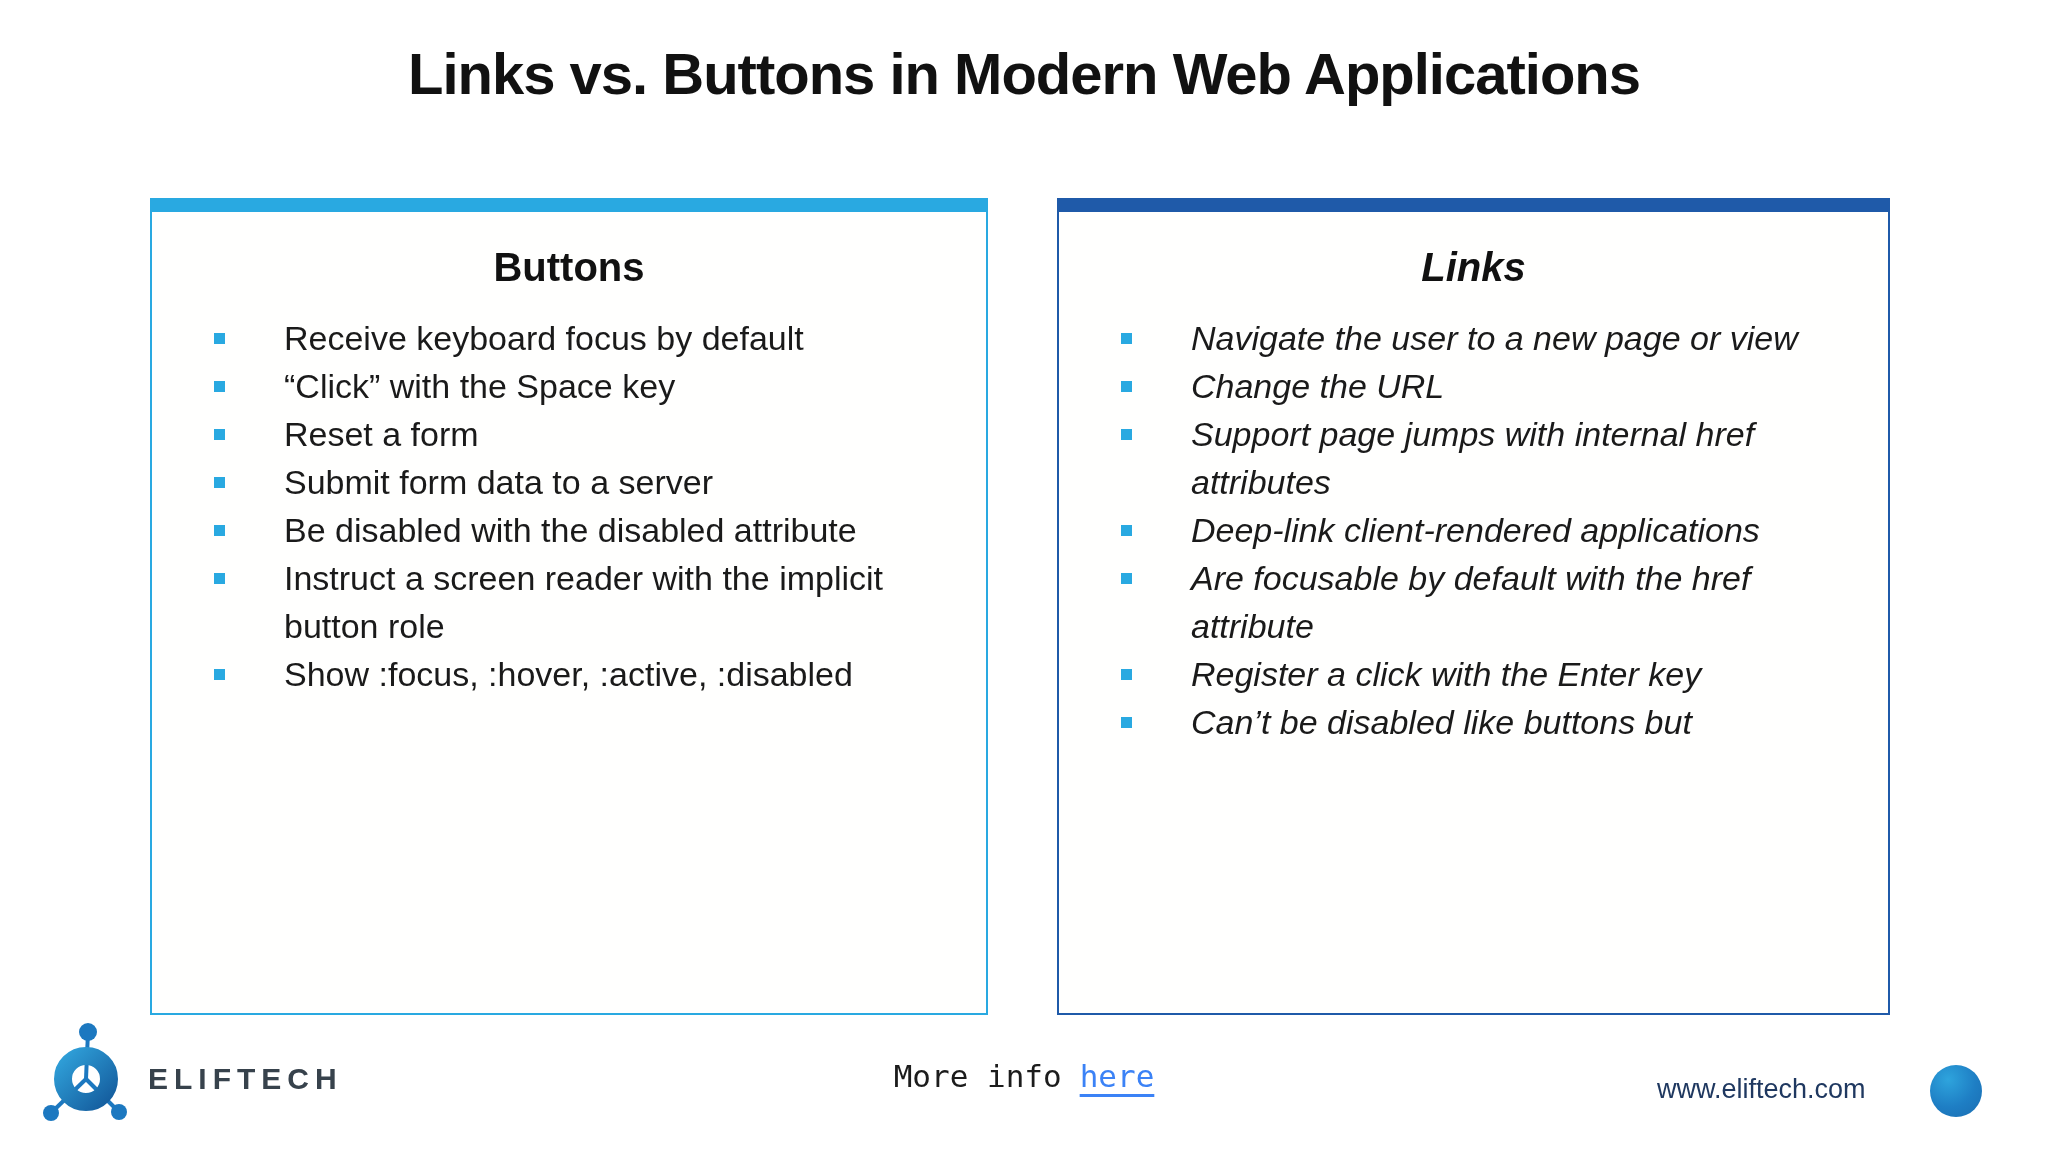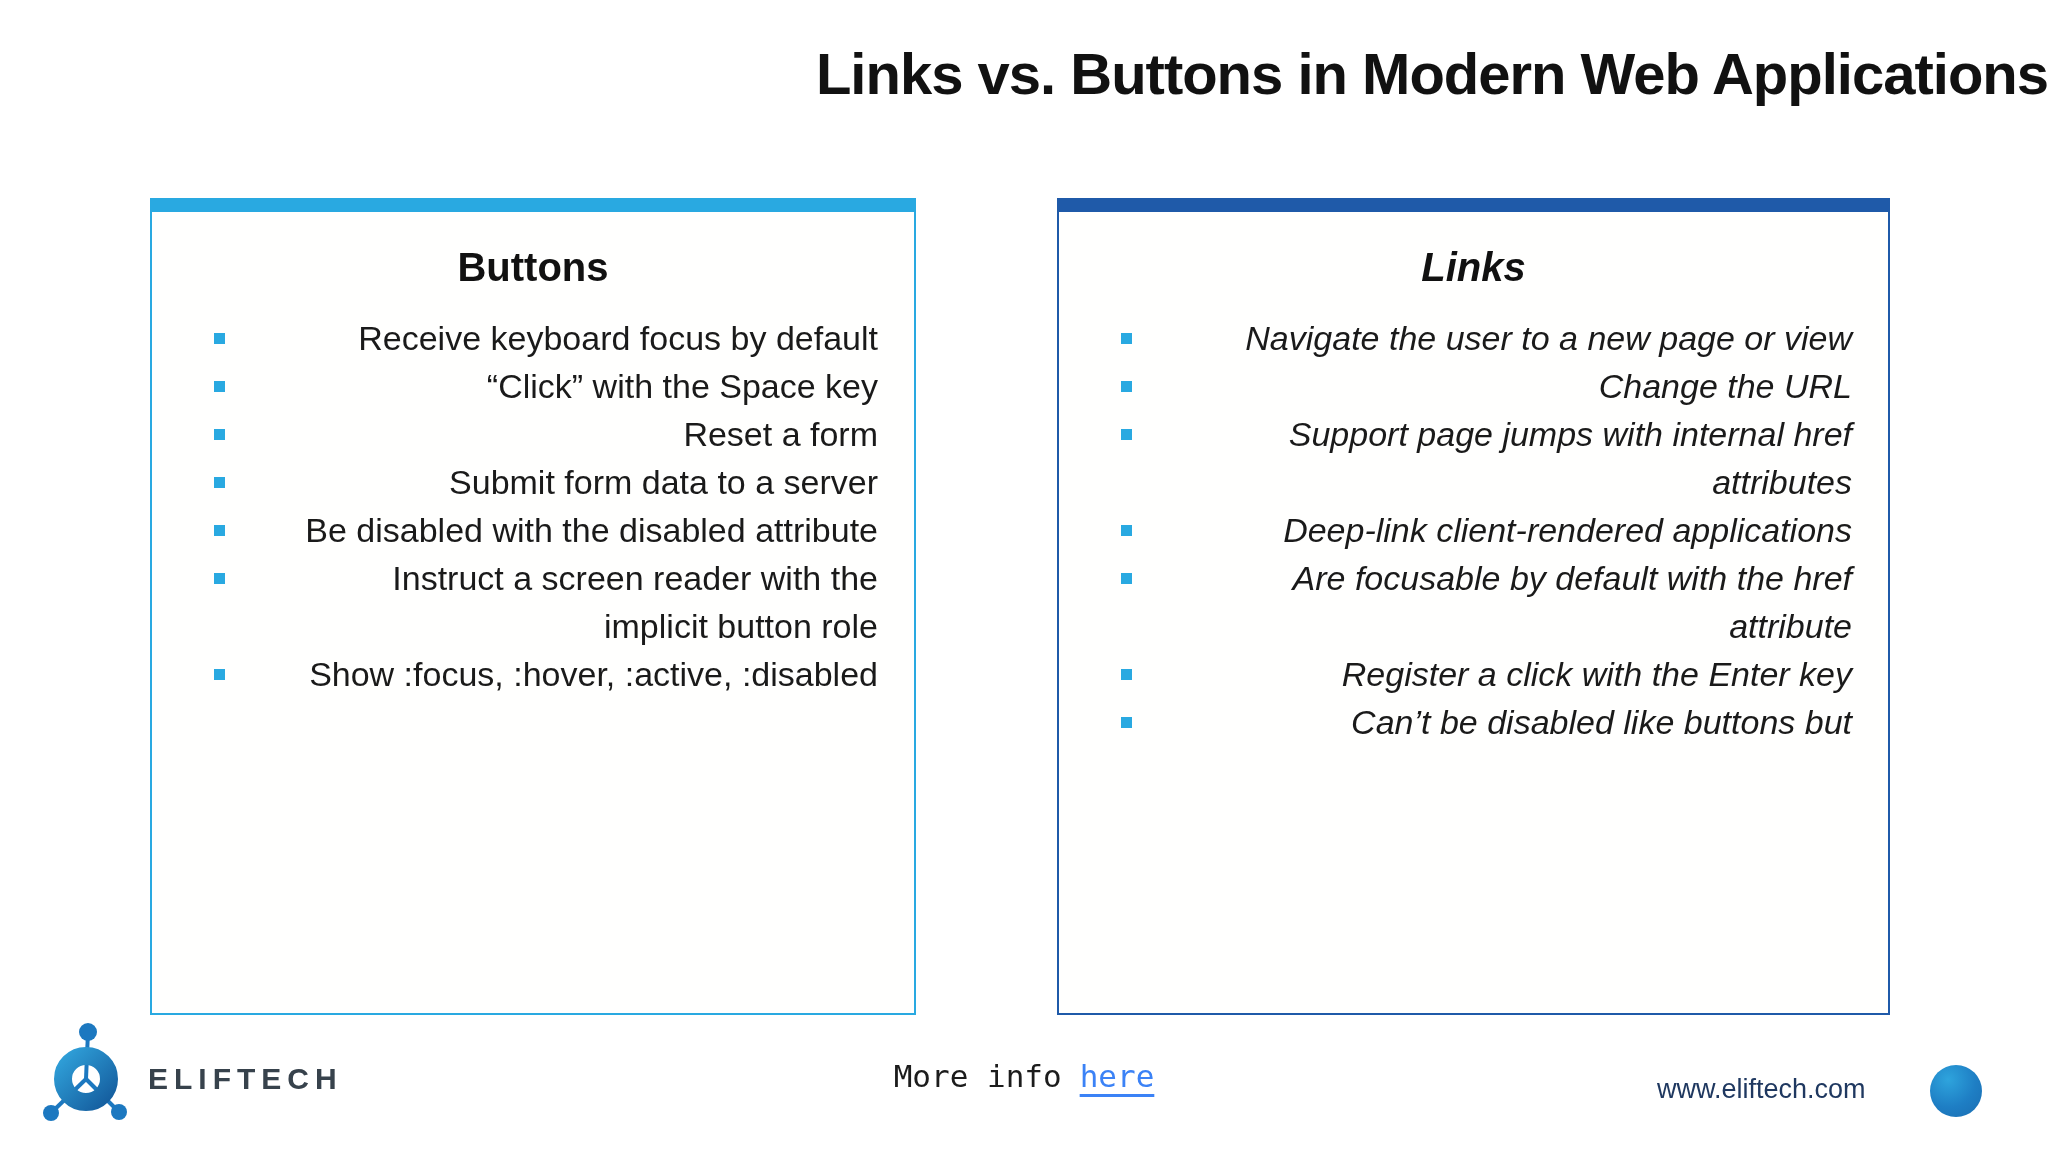--- a/index.html
+++ b/index.html
@@ -6,49 +6,48 @@
   body {
     width:2048px; height:1152px;
     background:#ffffff;
     font-family:"Liberation Sans", sans-serif;
     position:relative;
     overflow:hidden;
     color:#161616;
   }
   .title {
     position:absolute; top:40px; left:0; width:100%;
-    text-align:right;
+    text-align:center;
     font-size:58px; font-weight:700; color:#111111;
     letter-spacing:-1px;
     margin:0;
   }
   .card {
     position:absolute; top:198px; height:817px;
     background:#fffffe;
     border:2px solid;
     box-sizing:border-box;
   }
-  .card-left  { left:150px;  width:766px; border-color:#29a9e1; }
+  .card-left  { left:150px;  width:838px; border-color:#29a9e1; }
   .card-right { left:1057px; width:833px; border-color:#1f5aa9;font-style:italic; }
   .accent-bar {
     position:absolute; top:-2px; left:-2px; right:-2px; height:14px;
   }
   .card-left  .accent-bar { background:#29a9e1; }
   .card-right .accent-bar { background:#1f5aa9; }
   .card h2 {
     margin:44px 0 0 0;
     text-align:center;
     font-size:40px; font-weight:700; color:#111111;
     line-height:46px;
   }
   .card ul {
     margin:24px 0 0 4px;
     padding:0 36px 0 58px;
     list-style:none;
-    text-align:right;
   }
   .card li {
     position:relative;
     padding-left:70px;
     font-size:34px; line-height:48px;
     color:#1a1a1a;
   }
   .bullet {
     position:absolute; left:0; top:19px;
     width:11px; height:11px;

